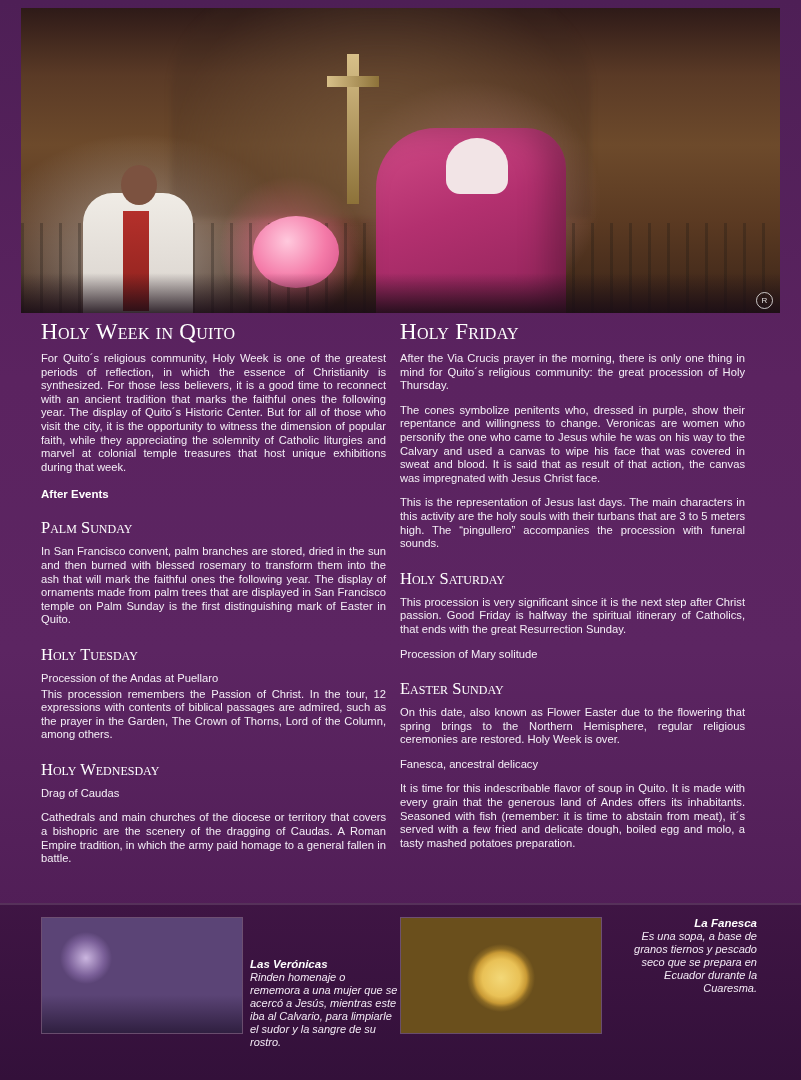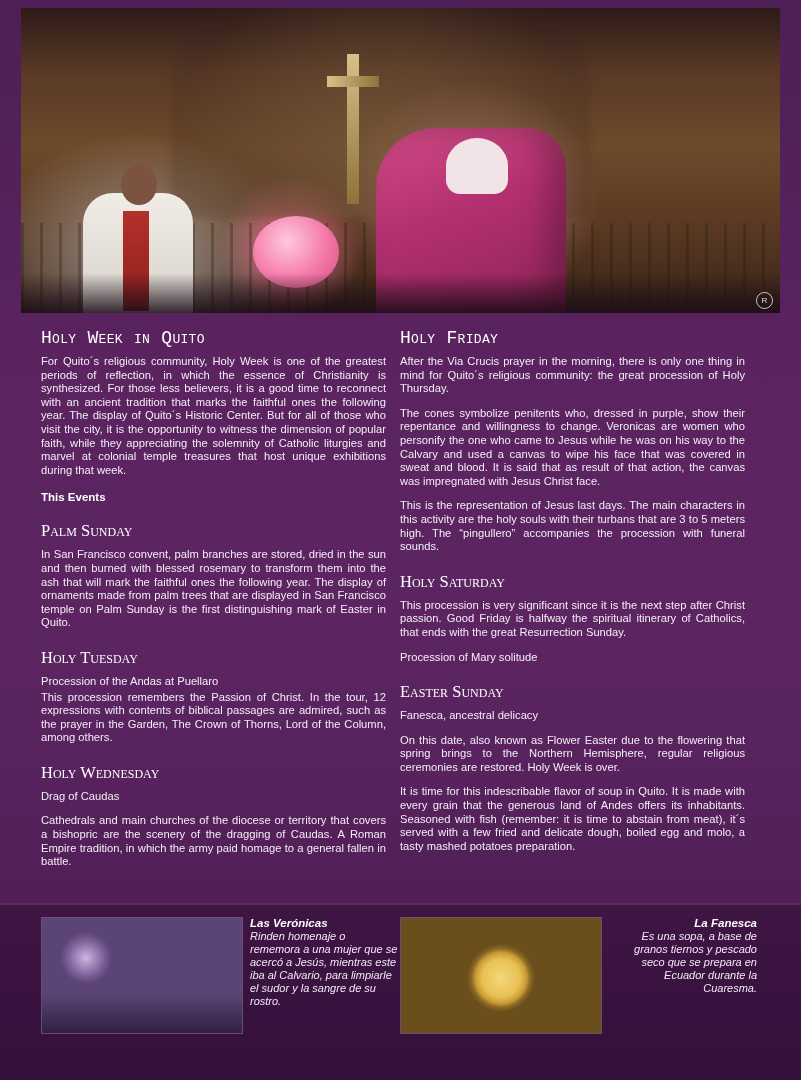--- a/index.html
+++ b/index.html
@@ -164,26 +164,26 @@
   .col {
     position: absolute;
     top: 0;
     width: 345px;
     color: #ffffff;
   }
   .col-left { left: 41px; }
   .col-right { left: 400px; }
 
   h1.section-title {
-    font-family: Liberation Mono, monospace;
+    font-family: Liberation Serif, serif;
     font-variant: small-caps;
     font-weight: normal;
-    font-size: 18px;
+    font-size: 23px;
     letter-spacing: 0.3px;
-    margin: 13px 0 7px 0;
+    margin: 4px 0 7px 0;
     color: #ffffff;
   }
   h2.sub-title {
     font-family: "Liberation Serif", serif;
     font-variant: small-caps;
     font-weight: normal;
     font-size: 16.5px;
     margin: 18px 0 7px 0;
     color: #ffffff;
   }
@@ -253,21 +253,21 @@
       radial-gradient(circle 58px at 100px 60px, rgba(210,160,70,0.6) 0%, rgba(120,80,30,0.2) 70%, rgba(0,0,0,0) 100%),
       linear-gradient(160deg, #7c4a1e 0%, #a9702c 40%, #6d3f18 100%);
   }
   .cap {
     position: absolute;
     top: 14px;
     width: 148px;
     color: #ffffff;
     font-style: italic;
   }
-  .cap-1 { left: 250px; }
+  .cap-1 { left: 250px; margin-top: 41px; }
   .cap-2 { left: 609px; text-align: right; }
   .cap-title {
     font-size: 11.5px;
     font-weight: bold;
     font-style: italic;
     margin: 0 0 1px 0;
   }
   .cap-text {
     font-size: 11px;
     line-height: 13px;
@@ -294,21 +294,21 @@
     </div>
     <div class="hero-watermark">R</div>
   </div>
 
   <div class="content">
 
     <div class="col col-left">
       <h1 class="section-title">Holy Week in Quito</h1>
       <p class="body lead">For Quito´s religious community, Holy Week is one of the greatest periods of reflection, in which the essence of Christianity is synthesized. For those less believers, it is a good time to reconnect with an ancient tradition that marks the faithful ones the following year. The display of Quito´s Historic Center. But for all of those who visit the city, it is the opportunity to witness the dimension of popular faith, while they appreciating the solemnity of Catholic liturgies and marvel at colonial temple treasures that host unique exhibitions during that week.</p>
 
-      <div class="bold-label">This Events</div>
+      <div class="bold-label">After Events</div>
 
       <h2 class="sub-title">Palm Sunday</h2>
       <p class="body">In San Francisco convent, palm branches are stored, dried in the sun and then burned with blessed rosemary to transform them into the ash that will mark the faithful ones the following year. The display of ornaments made from palm trees that are displayed in San Francisco temple on Palm Sunday is the first distinguishing mark of Easter in Quito.</p>
 
       <h2 class="sub-title">Holy Tuesday</h2>
       <p class="body tight">Procession of the Andas at Puellaro</p>
       <p class="body" style="">This procession remembers the Passion of Christ. In the tour, 12 expressions with contents of biblical passages are admired, such as the prayer in the Garden, The Crown of Thorns, Lord of the Column, among others.</p>
 
       <h2 class="sub-title">Holy Wednesday</h2>
       <p class="body tight">Drag of Caudas</p>
@@ -319,22 +319,22 @@
       <h1 class="section-title">Holy Friday</h1>
       <p class="body">After the Via Crucis prayer in the morning, there is only one thing in mind for Quito´s religious community: the great procession of Holy Thursday.</p>
       <p class="body">The cones symbolize penitents who, dressed in purple, show their repentance and willingness to change. Veronicas are women who personify the one who came to Jesus while he was on his way to the Calvary and used a canvas to wipe his face that was covered in sweat and blood. It is said that as result of that action, the canvas was impregnated with Jesus Christ face.</p>
       <p class="body">This is the representation of Jesus last days. The main characters in this activity are the holy souls with their turbans that are 3 to 5 meters high. The “pingullero” accompanies the procession with funeral sounds.</p>
 
       <h2 class="sub-title">Holy Saturday</h2>
       <p class="body">This procession is very significant since it is the next step after Christ passion. Good Friday is halfway the spiritual itinerary of Catholics, that ends with the great Resurrection Sunday.</p>
       <p class="body tight">Procession of Mary solitude</p>
 
       <h2 class="sub-title">Easter Sunday</h2>
+      <p class="body">On this date, also known as Flower Easter due to the flowering that spring brings to the Northern Hemisphere, regular religious ceremonies are restored. Holy Week is over.</p>
       <p class="body">Fanesca, ancestral delicacy</p>
-      <p class="body">On this date, also known as Flower Easter due to the flowering that spring brings to the Northern Hemisphere, regular religious ceremonies are restored. Holy Week is over.</p>
       <p class="body">It is time for this indescribable flavor of soup in Quito. It is made with every grain that the generous land of Andes offers its inhabitants. Seasoned with fish (remember: it is time to abstain from meat), it´s served with a few fried and delicate dough, boiled egg and molo, a tasty mashed potatoes preparation.</p>
     </div>
   </div>
 
   <div class="bottom">
     <div class="bottom-sep"></div>
 
     <div class="thumb thumb-1">
       <div class="thumb-img-1"></div>
     </div>

